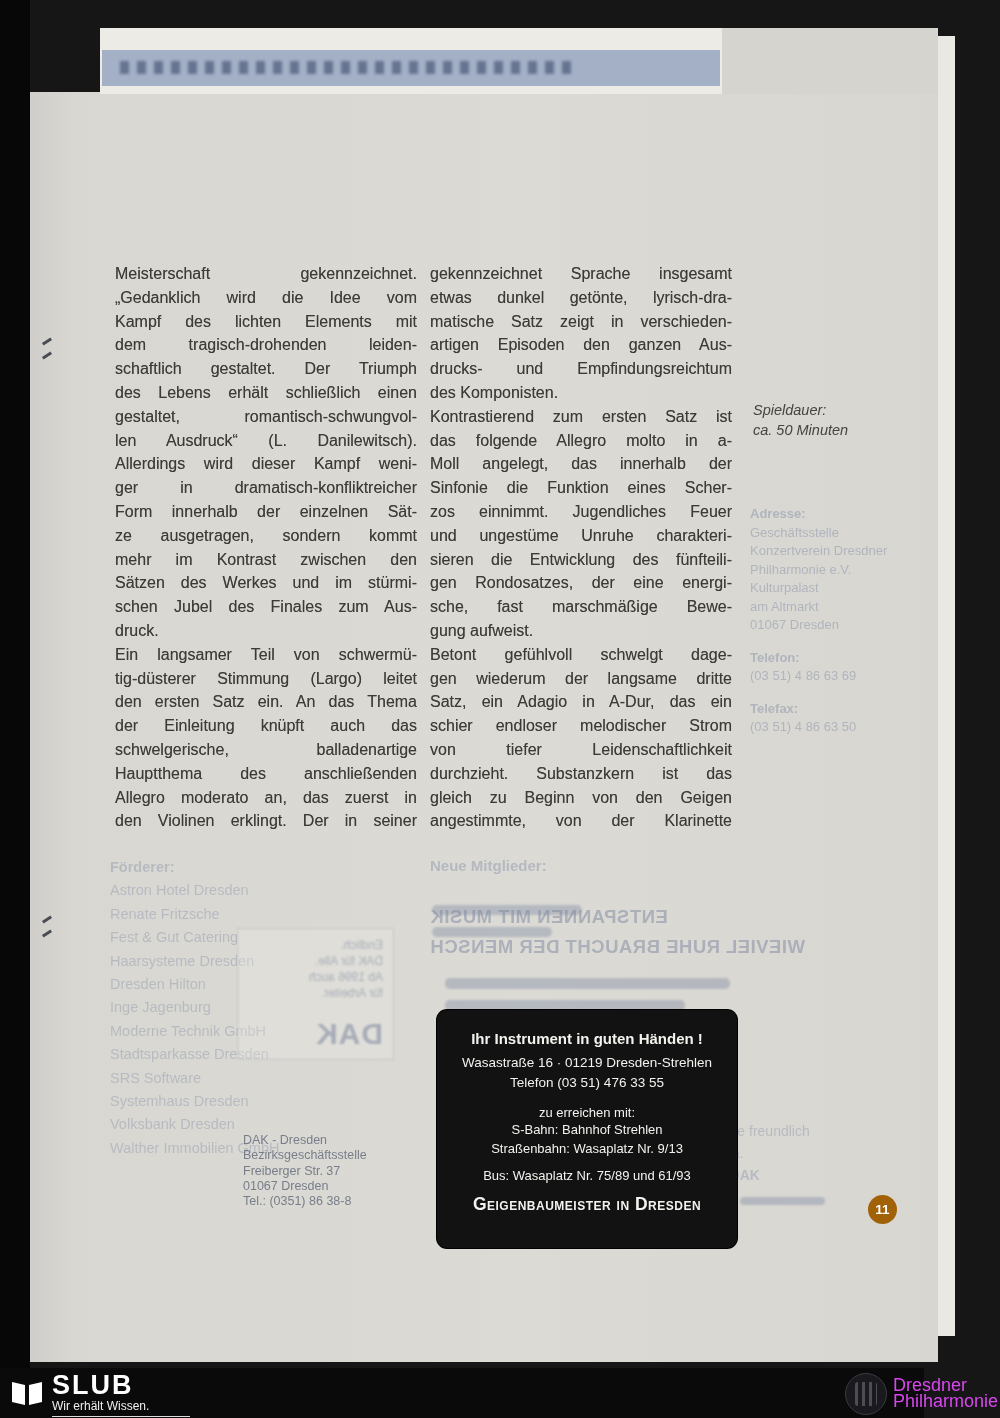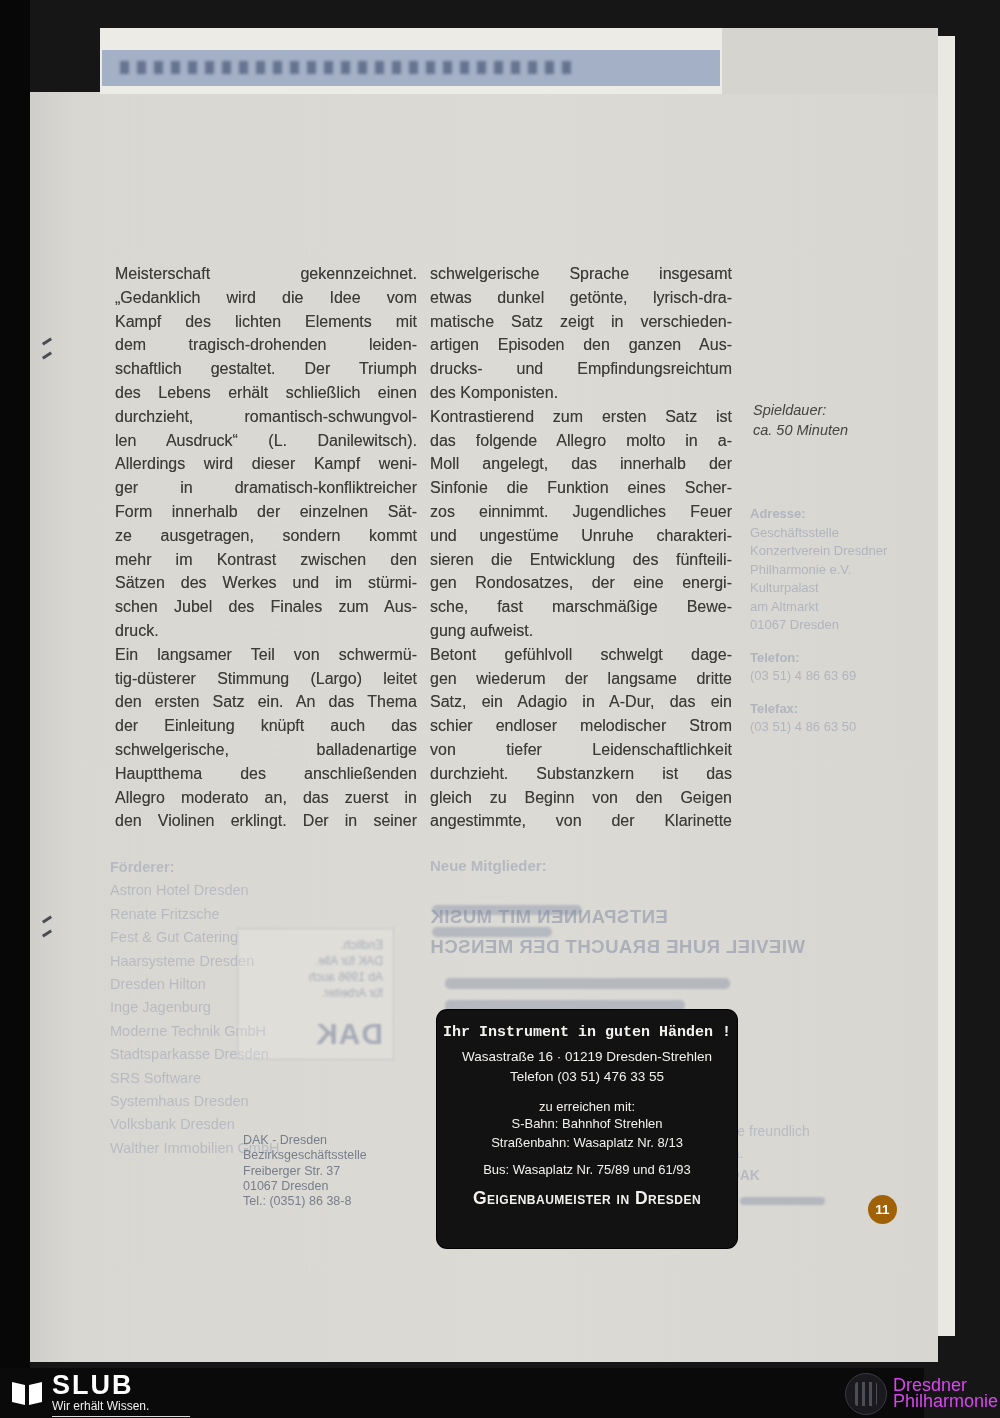--- a/index.html
+++ b/index.html
@@ -54,21 +54,21 @@
   .dak-big{position:absolute;left:10px;bottom:8px;font-size:30px;font-weight:bold;letter-spacing:1px;}
   .dak-addr{left:243px;top:1133px;width:120px;font-size:12.5px;line-height:15.3px;
     color:#5f6878;opacity:.8;filter:blur(.3px);z-index:5;}
   .dak-closing{left:700px;top:1120px;width:160px;font-size:14px;line-height:22px;
     opacity:.45;filter:blur(.6px);z-index:4;}
   .cl-line:last-child{font-weight:bold;}
 
   
   .ad{left:437px;top:1010px;width:300px;height:238px;background:#121212;border-radius:10px;
     z-index:7;color:#f3f2ee;text-align:center;box-shadow:0 0 0 1px #000;}
-  .ad-tagline{padding-top:14px;font-size:15px;font-weight:bold;font-family:Liberation Mono, monospace;}
+  .ad-tagline{padding-top:20px;font-size:15px;font-weight:bold;}
   .ad-name{margin-top:8px;font-size:21px;font-weight:bold;font-variant:small-caps;letter-spacing:1px;}
   .ad-line{font-size:13.5px;line-height:19.5px;}
   .ad-addr{margin-top:6px;}
   .ad-reach-head{margin-top:13px;font-size:13px;}
   .ad-reach .ad-line{font-size:13px;line-height:19px;}
   .ad-reach .ad-line:last-child{margin-top:8px;}
   .ad-footer{margin-top:9px;font-size:17.5px;font-weight:bold;font-variant:small-caps;letter-spacing:.5px;}
 
   .badge{left:868px;top:1195px;width:29px;height:29px;border-radius:50%;background:#a16207;
     color:#fff;font-size:13.5px;font-weight:bold;text-align:center;line-height:29px;z-index:8;}
@@ -175,41 +175,41 @@
       <div class="cl-line">Ihre DAK</div>
     </div>
 
   <div class="abs col col-left">
       <div class="tline">Meisterschaft gekennzeichnet.</div>
       <div class="tline">„Gedanklich wird die Idee vom</div>
       <div class="tline">Kampf des lichten Elements mit</div>
       <div class="tline">dem tragisch-drohenden leiden-</div>
       <div class="tline">schaftlich gestaltet. Der Triumph</div>
       <div class="tline">des Lebens erhält schließlich einen</div>
-      <div class="tline">durchzieht, romantisch-schwungvol-</div>
+      <div class="tline">gestaltet, romantisch-schwungvol-</div>
       <div class="tline">len Ausdruck“ (L. Danilewitsch).</div>
       <div class="tline">Allerdings wird dieser Kampf weni-</div>
       <div class="tline">ger in dramatisch-konfliktreicher</div>
       <div class="tline">Form innerhalb der einzelnen Sät-</div>
       <div class="tline">ze ausgetragen, sondern kommt</div>
       <div class="tline">mehr im Kontrast zwischen den</div>
       <div class="tline">Sätzen des Werkes und im stürmi-</div>
       <div class="tline">schen Jubel des Finales zum Aus-</div>
       <div class="tline end">druck.</div>
       <div class="tline">Ein langsamer Teil von schwermü-</div>
       <div class="tline">tig-düsterer Stimmung (Largo) leitet</div>
       <div class="tline">den ersten Satz ein. An das Thema</div>
       <div class="tline">der Einleitung knüpft auch das</div>
       <div class="tline">schwelgerische, balladenartige</div>
       <div class="tline">Hauptthema des anschließenden</div>
       <div class="tline">Allegro moderato an, das zuerst in</div>
       <div class="tline">den Violinen erklingt. Der in seiner</div>
     </div>
   <div class="abs col col-right">
-      <div class="tline">schwelgerische Sprache insgesamt</div>
+      <div class="tline">gekennzeichnet Sprache insgesamt</div>
       <div class="tline">etwas dunkel getönte, lyrisch-dra-</div>
       <div class="tline">matische Satz zeigt in verschieden-</div>
       <div class="tline">artigen Episoden den ganzen Aus-</div>
       <div class="tline">drucks- und Empfindungsreichtum</div>
       <div class="tline end">des Komponisten.</div>
       <div class="tline">Kontrastierend zum ersten Satz ist</div>
       <div class="tline">das folgende Allegro molto in a-</div>
       <div class="tline">Moll angelegt, das innerhalb der</div>
       <div class="tline">Sinfonie die Funktion eines Scher-</div>
       <div class="tline">zos einnimmt. Jugendliches Feuer</div>
@@ -233,21 +233,21 @@
     <div class="mn-line">ca. 50 Minuten</div>
   </div>
 
   <div class="abs ad">
     <div class="ad-tagline">Ihr Instrument in guten Händen !</div>
     <div class="ad-line ad-addr">Wasastraße 16 · 01219 Dresden-Strehlen</div>
     <div class="ad-line">Telefon (03 51) 476 33 55</div>
     <div class="ad-reach-head">zu erreichen mit:</div>
     <div class="ad-reach">
         <div class="ad-line">S-Bahn: Bahnhof Strehlen</div>
-        <div class="ad-line">Straßenbahn: Wasaplatz Nr. 8/13</div>
+        <div class="ad-line">Straßenbahn: Wasaplatz Nr. 9/13</div>
         <div class="ad-line">Bus: Wasaplatz Nr. 75/89 und 61/93</div>
       </div>
     <div class="ad-footer">Geigenbaumeister in Dresden</div>
   </div>
 
   <div class="abs badge">11</div>
 
   <div class="abs footerbar">
     <span class="slub-icon">
       <svg width="34" height="32" viewBox="0 0 34 30" aria-hidden="true">

